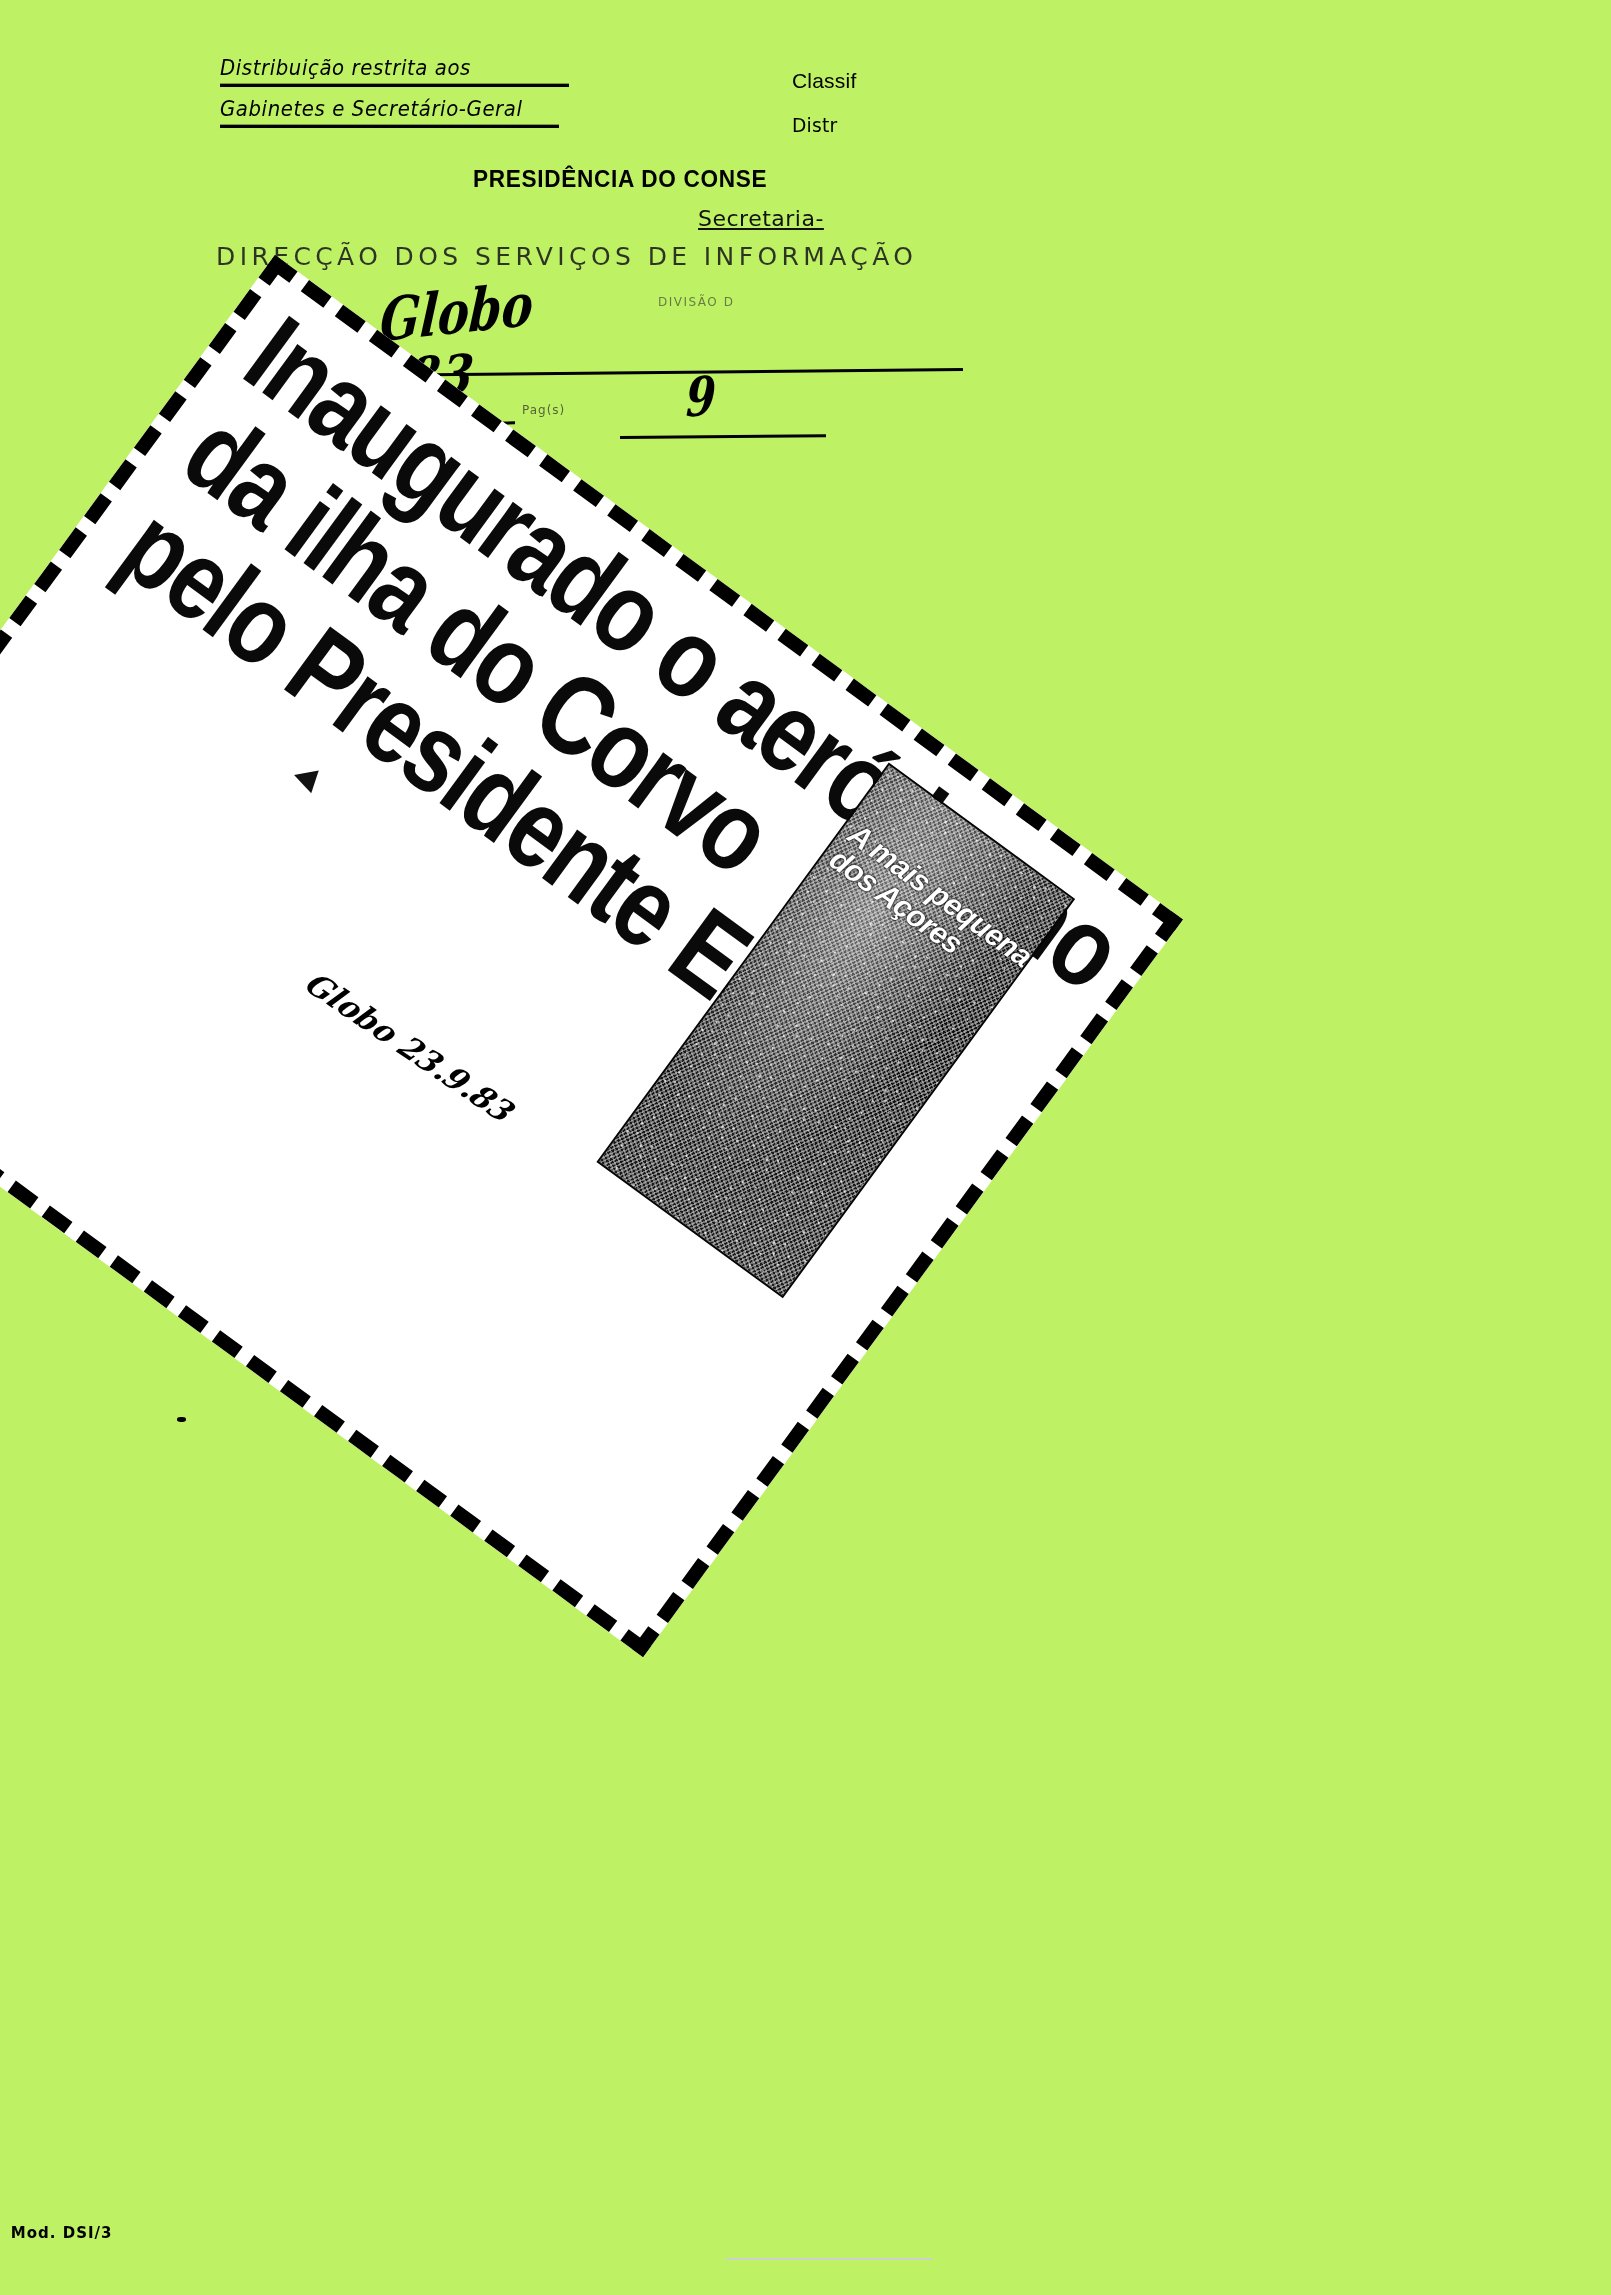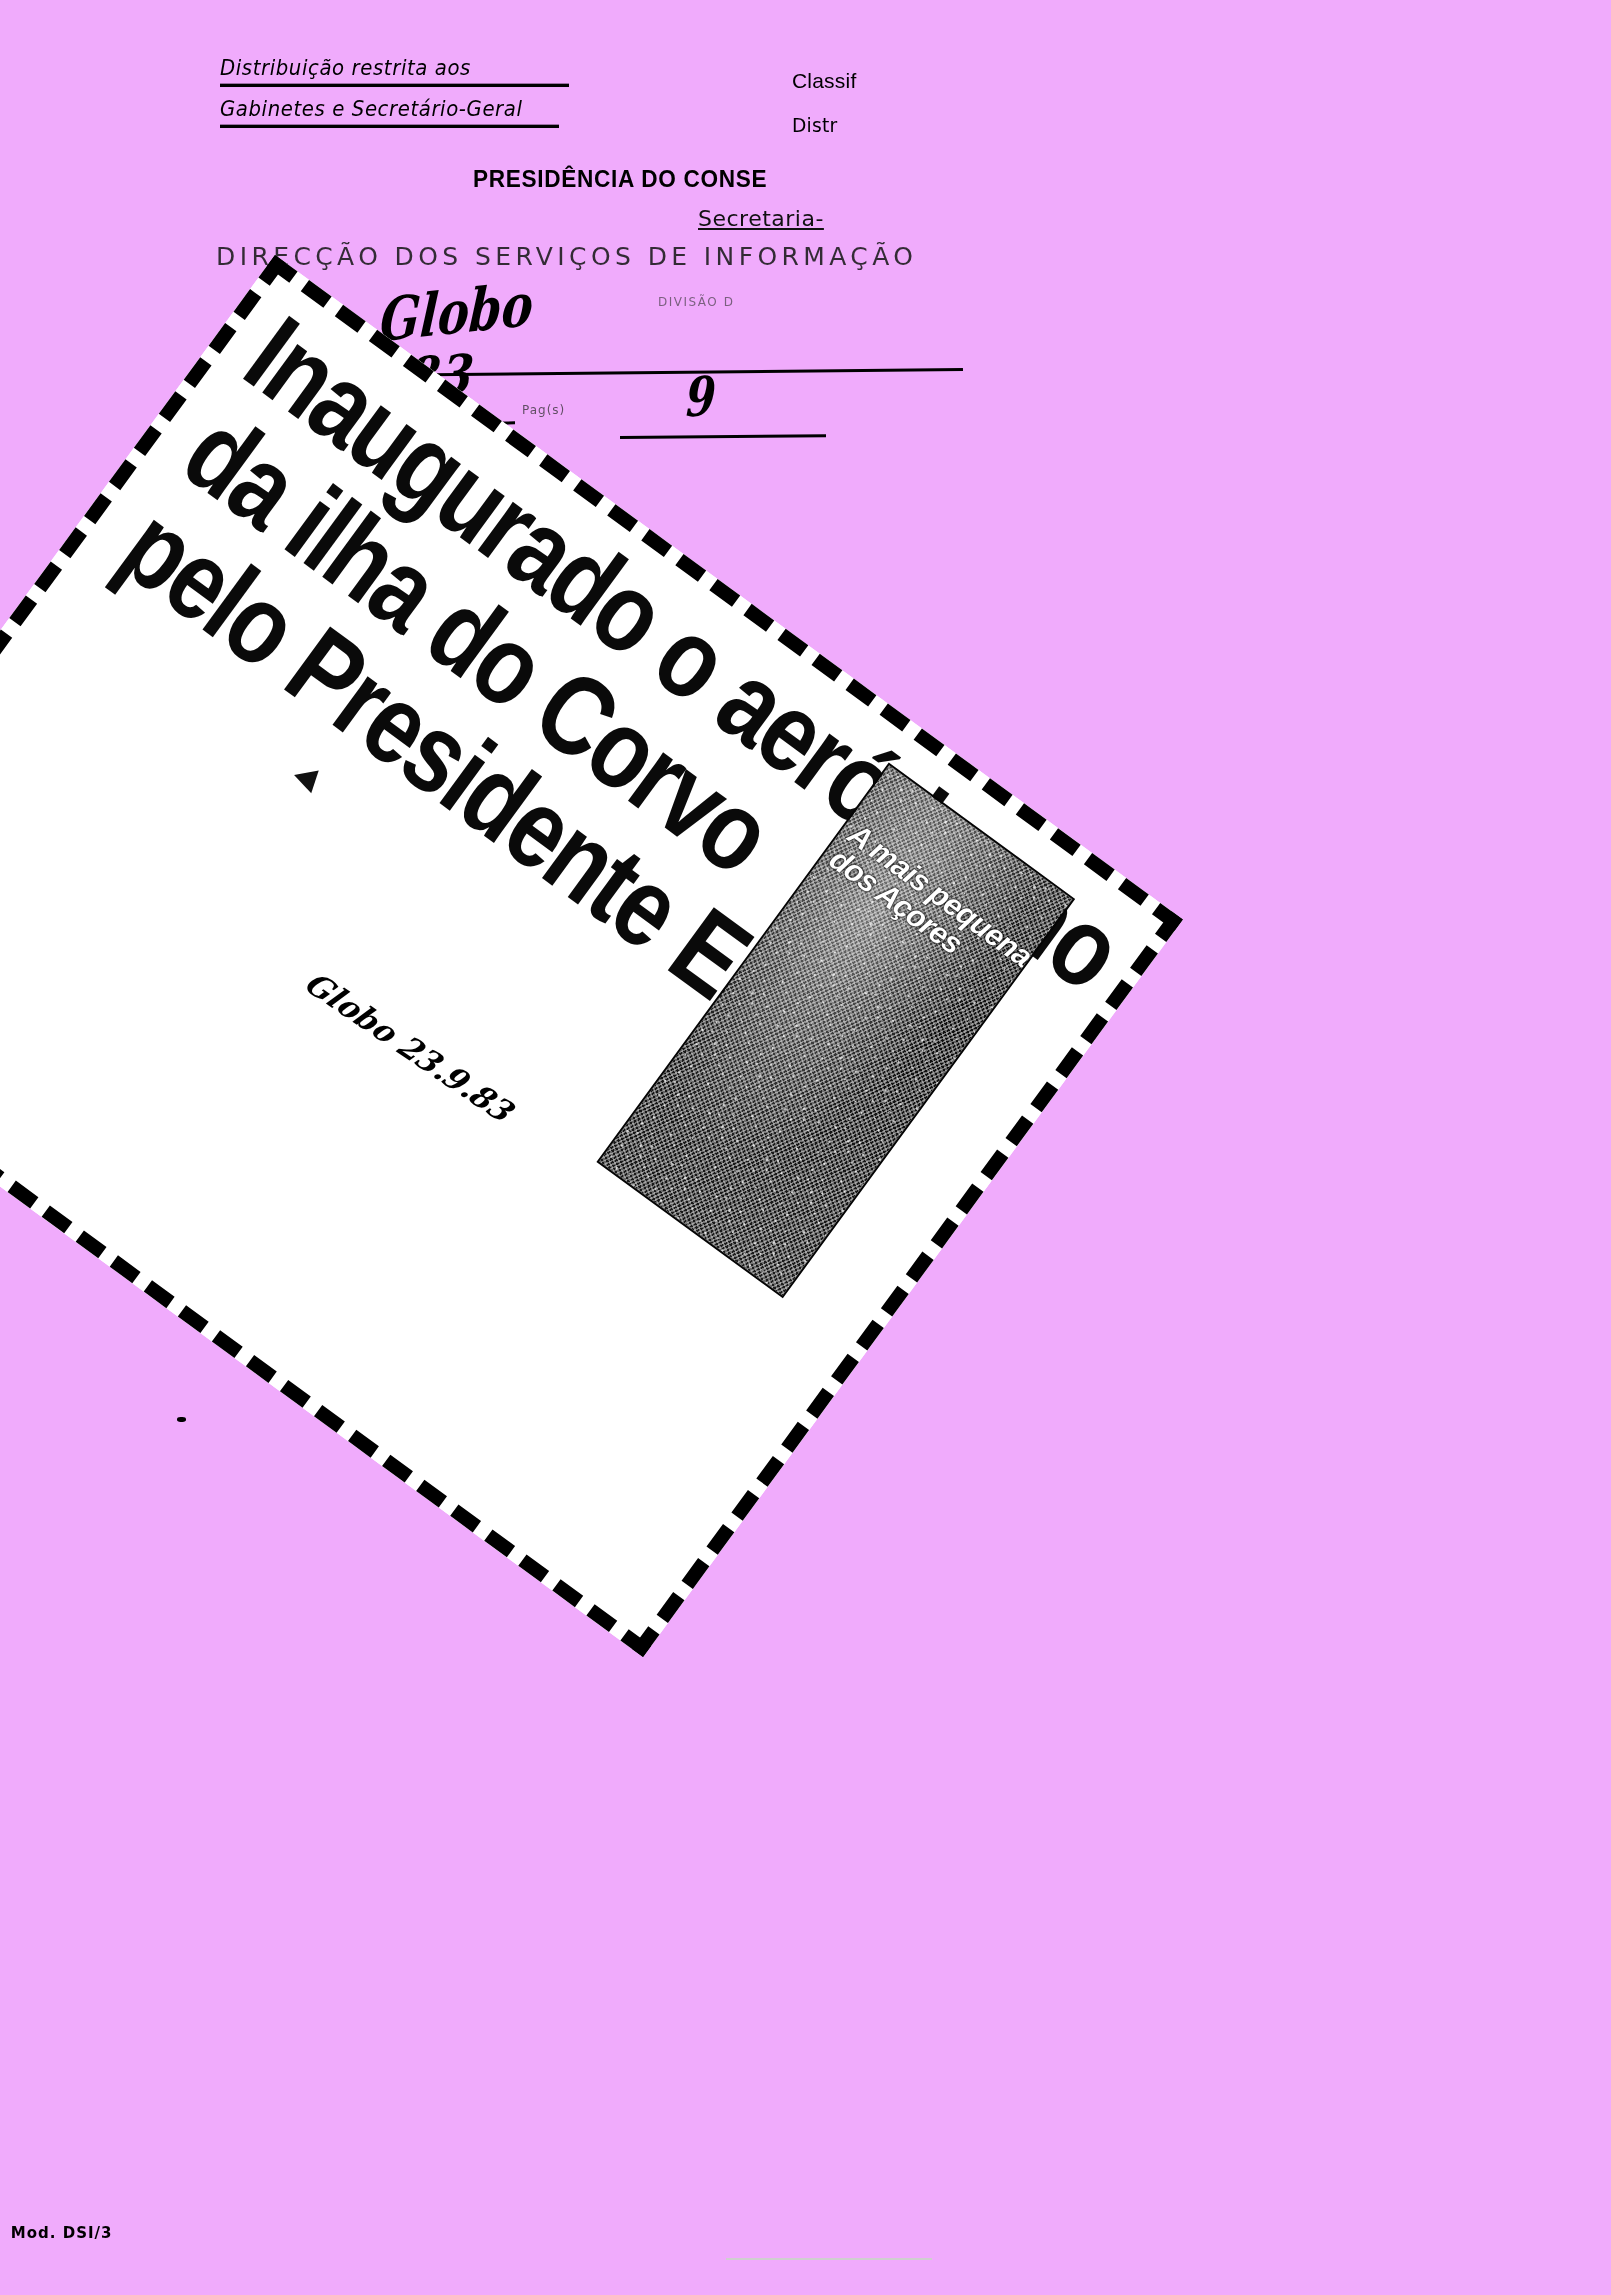--- a/index.html
+++ b/index.html
@@ -8,21 +8,21 @@
     background: #ffffff;
   }
   body {
     font-family: "Liberation Sans", sans-serif;
   }
 
   #page {
     position: relative;
     width: 1612px;
     height: 2295px;
-    background: #f0abfc;
+    background: #bef264;
     overflow: hidden;
   }
 
   
 
   .form-dist-block {
     position: absolute;
     left: 220px;
     top: 58px;
     width: 349px;

